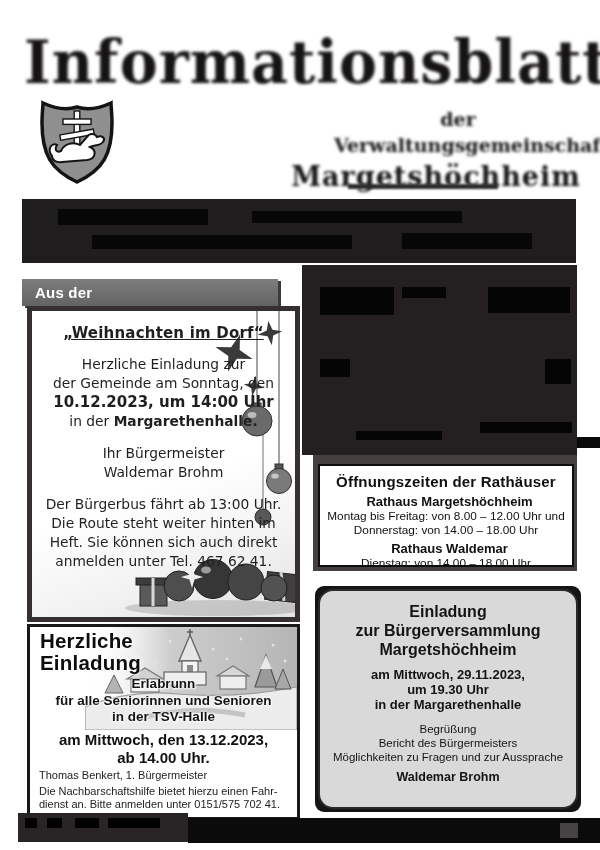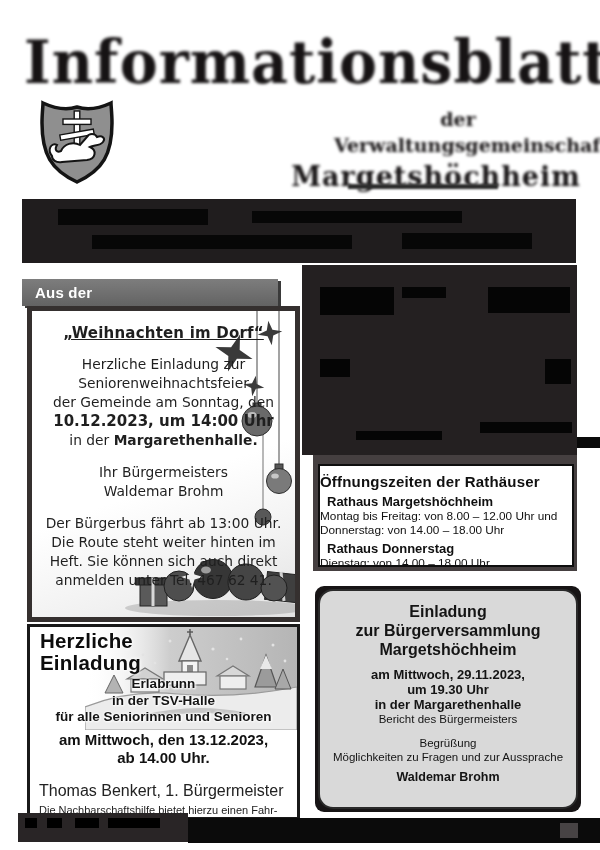--- a/index.html
+++ b/index.html
@@ -61,27 +61,27 @@
   .b2-title{
     position:absolute;left:10px;top:3px;z-index:2;color:#0d0d0d;
     font-size:20.5px;font-weight:700;line-height:22px;letter-spacing:.2px;
     text-shadow:0 0 3px #fff,0 0 4px #fff;
   }
   #b2-content{position:relative;z-index:2;text-align:center;margin-top:49px;}
   .b2-line{font-size:13.5px;font-weight:700;line-height:16.5px;color:#141414;
     text-shadow:0 0 3px #fff,0 0 3px #fff,1px 1px 2px #fff;}
   .b2-date{font-size:15px;font-weight:700;line-height:18px;color:#111;}
   .b2-date-block{margin-top:5px;}
-  .b2-sig{font-size:16px;text-align:left;margin:15px 0 0 9px;color:#222;}
+  .b2-sig{font-size:11px;text-align:left;margin:2px 0 0 9px;color:#222;}
   .b2-note{font-size:11px;line-height:13.5px;text-align:left;margin:4px 9px 0 9px;color:#222;}
 
   
   #hours-wrap{left:313px;top:455px;width:264px;height:116px;background:#453f40;}
   #hours-box{position:absolute;left:5px;top:9px;right:3px;bottom:4px;background:#ffffff;
-    border:2px solid #0e0e0e;text-align:left;color:#101010;overflow:hidden;}
+    border:2px solid #0e0e0e;text-align:center;color:#101010;overflow:hidden;}
   .h-title{font-size:15px;font-weight:700;margin-top:7px;letter-spacing:.2px;}
   .h-name{font-size:13px;font-weight:700;margin-top:4px;margin-left:7px;}
   .h-line{font-size:11.8px;line-height:14px;}
 
   
   #assembly-wrap{left:315px;top:586px;width:266px;height:226px;background:#171415;border-radius:9px;}
   #assembly-box{position:absolute;left:3px;top:3px;right:3px;bottom:3px;background:#d9d9d9;
     border:2px solid #2a2a2a;border-radius:15px;text-align:center;color:#141414;overflow:hidden;box-sizing:border-box;}
   .a-title{font-size:16px;font-weight:700;line-height:19px;}
   .a-when{font-size:13px;font-weight:700;line-height:15px;}
@@ -176,26 +176,25 @@
       <circle cx="242" cy="277" r="13" fill="#525252"></circle>
       <ellipse cx="174" cy="259" rx="5" ry="3.5" fill="#9d9d9d" stroke="none"></ellipse>
     </g>
     <path transform="translate(160,266) scale(0.85)" d="M0 -13 L3 -3 L13 0 L3 3 L0 13 L-3 3 L-13 0 L-3 -3 Z" fill="#efefef"></path>
   </svg>
 
   <div id="flyer-text">
     <div class="f-title">„Weihnachten im Dorf“</div>
     <div class="f-gap"></div>
     <div class="f-line">Herzliche Einladung zur</div>
-    <div class="f-line">Seniorenweihnachtsfeier</div>
     <div class="f-line">der Gemeinde am Sonntag, den</div>
     <div class="f-line f-bold">10.12.2023, um 14:00 Uhr</div>
     <div class="f-line"><span>in der </span><span style="font-weight:700">Margarethenhalle.</span></div>
     <div class="f-gap"></div>
-    <div class="f-line">Ihr Bürgermeisters</div>
+    <div class="f-line">Ihr Bürgermeister</div>
     <div class="f-line">Waldemar Brohm</div>
     <div class="f-gap"></div>
     <div class="f-line">Der Bürgerbus fährt ab 13:00 Uhr.</div>
     <div class="f-line">Die Route steht weiter hinten im</div>
     <div class="f-line">Heft. Sie können sich auch direkt</div>
     <div class="f-line">anmelden unter Tel. 467 62 41.</div>
   </div>
 </div>
 
 <div class="abs" id="box-erlabrunn">
@@ -241,55 +240,55 @@
     </g>
   </svg>
 
   <div class="b2-title">
     <div>Herzliche</div>
     <div>Einladung</div>
   </div>
 
   <div id="b2-content">
     <div class="b2-line">Erlabrunn</div>
+    <div class="b2-line">für alle Seniorinnen und Senioren</div>
     <div class="b2-line">in der TSV-Halle</div>
-    <div class="b2-line">für alle Seniorinnen und Senioren</div>
     <div class="b2-date-block">
       <div class="b2-date">am Mittwoch, den 13.12.2023,</div>
       <div class="b2-date">ab 14.00 Uhr.</div>
     </div>
     <div class="b2-sig">Thomas Benkert, 1. Bürgermeister</div>
     <div class="b2-note">
       <div>Die Nachbarschaftshilfe bietet hierzu einen Fahr-</div>
       <div>dienst an. Bitte anmelden unter 0151/575 702 41.</div>
     </div>
   </div>
 </div>
 
 <div class="abs" id="hours-wrap">
   <div id="hours-box">
     <div class="h-title">Öffnungszeiten der Rathäuser</div>
     <div class="h-name">Rathaus Margetshöchheim</div>
     <div class="h-line">Montag bis Freitag: von 8.00 – 12.00 Uhr und</div>
     <div class="h-line">Donnerstag: von 14.00 – 18.00 Uhr</div>
-    <div class="h-name">Rathaus Donnerstag</div>
+    <div class="h-name">Rathaus Waldemar</div>
     <div class="h-line">Dienstag: von 14.00 – 18.00 Uhr</div>
   </div>
 </div>
 
 <div class="abs" id="assembly-wrap">
   <div id="assembly-box">
     <div class="a-title mt11">Einladung</div>
     <div class="a-title">zur Bürgerversammlung</div>
     <div class="a-title">Margetshöchheim</div>
     <div class="a-when mt8">am Mittwoch, 29.11.2023,</div>
     <div class="a-when">um 19.30 Uhr</div>
     <div class="a-when">in der Margarethenhalle</div>
+    <div class="a-agenda mt10">Begrüßung</div>
     <div class="a-agenda">Bericht des Bürgermeisters</div>
-    <div class="a-agenda mt10">Begrüßung</div>
     <div class="a-agenda">Möglichkeiten zu Fragen und zur Aussprache</div>
     <div class="a-sign mt6">Waldemar Brohm</div>
 
   </div>
 </div>
 
 <div class="abs" id="footer-left">
   <div class="r" style="left:7px;top:5px;width:12px;height:10px;"></div>
   <div class="r" style="left:29px;top:5px;width:15px;height:10px;"></div>
   <div class="r" style="left:57px;top:5px;width:24px;height:10px;"></div>

